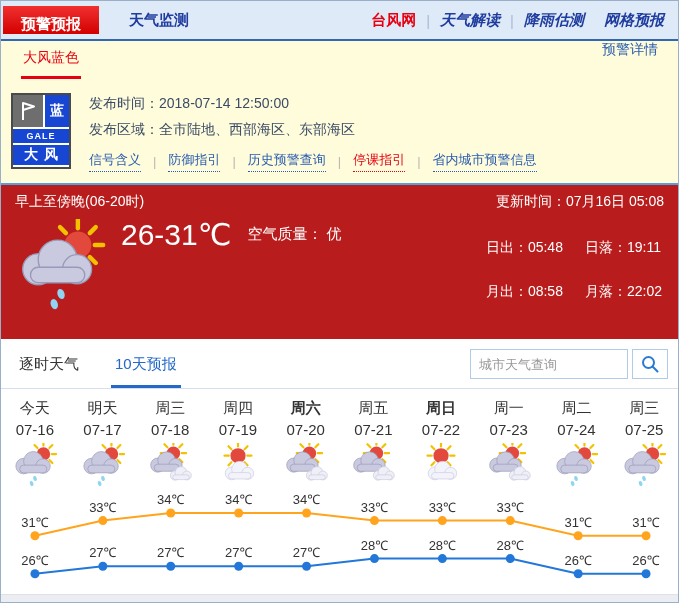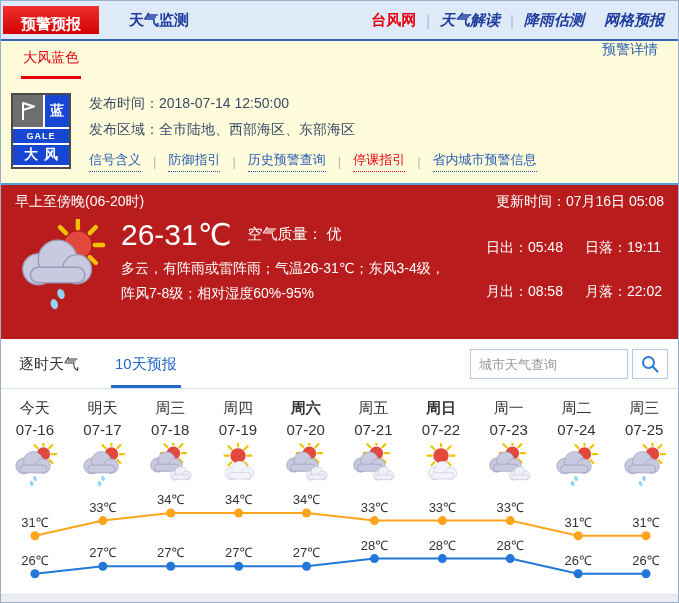--- a/index.html
+++ b/index.html
@@ -159,24 +159,20 @@
             <ellipse cx="28" cy="48" rx="2.1" ry="3.1" fill="#8FD4F2" transform="rotate(-18 28 48)"></ellipse>
           </svg>
         </div>
       <div class="bp-main">
         <div class="bp-temp-row">
           <span class="bp-temp">26-31℃</span>
           <span class="bp-aqi">
             <span>空气质量：</span>
             <span>优</span>
           </span>
-        </div>
-        <div class="bp-desc">
-          <span>多云，有阵雨或雷阵雨；气温26-31℃；东风3-4级，</span><br>
-          <span>阵风7-8级；相对湿度60%-95%</span>
         </div>
       </div>
       <div class="bp-sun">
         <span><span>日出：</span><span>05:48</span></span>
         <span><span>日落：</span><span>19:11</span></span>
         <span><span>月出：</span><span>08:58</span></span>
         <span><span>月落：</span><span>22:02</span></span>
       </div>
     </div>
   </div>

